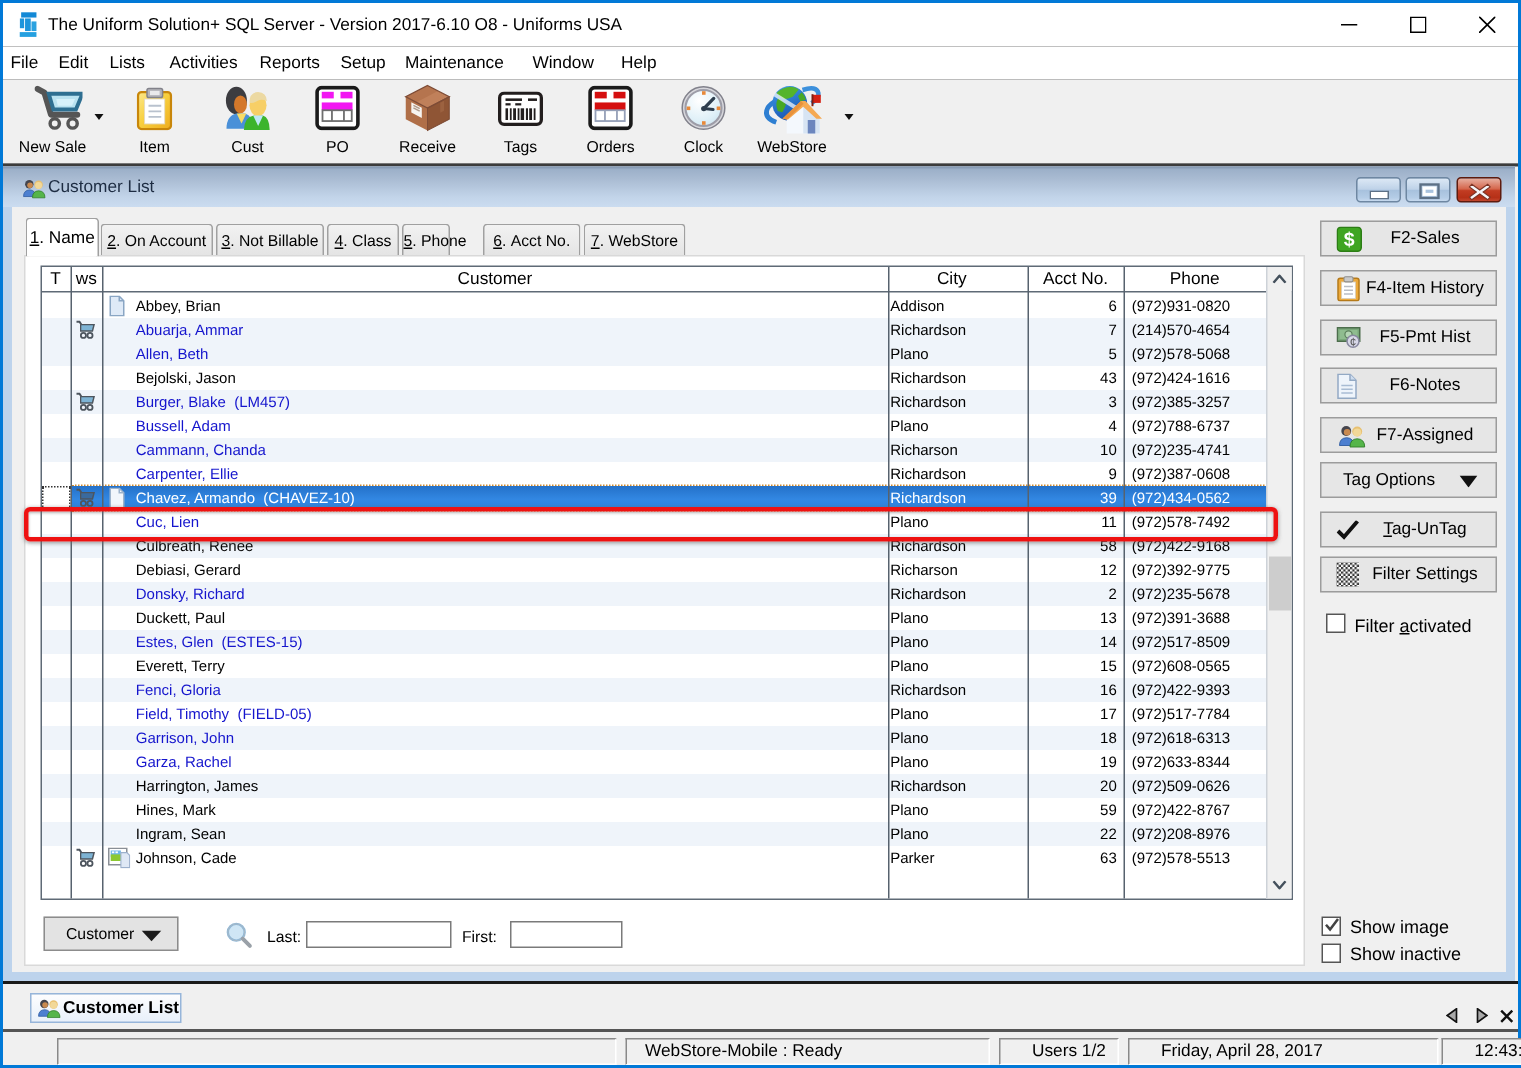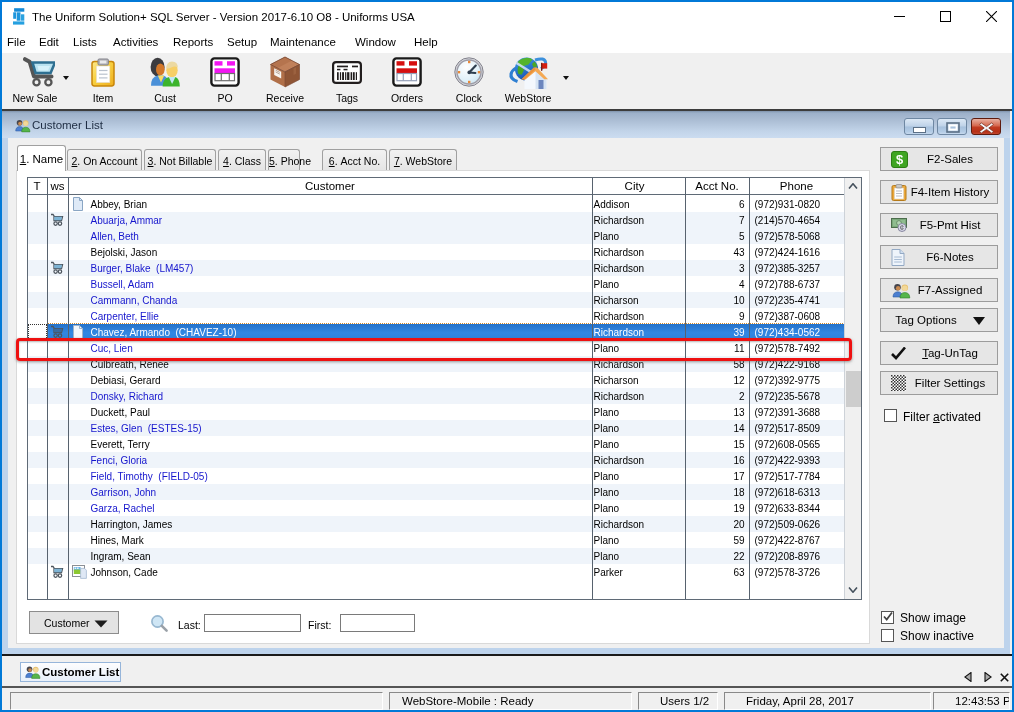--- a/index.html
+++ b/index.html
@@ -65,21 +65,21 @@
 .rbtn { position:absolute; left:872px; width:118px; height:24px; background:#e6e6e6; border:1px solid #9c9c9c; font-size:11.5px; white-space:nowrap; }
 .rbtn .bicon { position:absolute; left:10px; top:3px; }
 .rbtn .btext { position:absolute; left:26px; width:86px; text-align:center; top:5px; }
 .cb { position:absolute; width:13px; height:13px; background:#fff; border:1px solid #555; }
 .inputbox { position:absolute; height:18px; background:#fff; border:1px solid #7a7a7a; }
 
 #mditabs { position:absolute; left:0; top:654px; width:1010px; height:30px; background:#f0f0f0; }
 #mditab { position:absolute; left:18px; top:6px; width:101px; height:20px; background:linear-gradient(#fdfdfe,#e8f0fa); border:1px solid #96b5da; font-size:11.5px; font-weight:bold; white-space:nowrap; }
 
 #statusbar { position:absolute; left:0; top:684px; width:1010px; height:24px; background:#f0f0f0; border-top:2px solid #555; }
-.spanel { position:absolute; top:4px; height:18px; background:#f0f0f0; border:1px solid; border-color:#898989 #fff #fff #898989; font-size:11.5px; padding:2px 4px 0 21px; white-space:nowrap; overflow:hidden; }
+.spanel { position:absolute; top:4px; height:18px; background:#f0f0f0; border:1px solid; border-color:#898989 #fff #fff #898989; font-size:11.5px; padding:2px 4px 0 21px; white-space:nowrap; overflow:hidden;margin-left:28px; }
 </style>
 </head>
 <body>
 <div id="win">
 
   <div id="titlebar">
     <svg class="abs" style="left:11px; top:6px" width="12" height="17" viewBox="0 0 12 17">
       <rect x="1.1" y="0.2" width="10.2" height="3.5" fill="#1389d6"></rect>
       <rect x="0.2" y="4.3" width="2.9" height="6.5" fill="#1d95dc"></rect>
       <rect x="3.7" y="4.3" width="3.8" height="8.4" fill="#1d95dc"></rect>
@@ -523,21 +523,21 @@
                     <rect x="0.5" y="0.5" width="12" height="11" fill="#fff" stroke="#8a8f96"></rect>
                     <rect x="1.8" y="2" width="6.8" height="4.4" fill="#6db6e8"></rect>
                     <rect x="1.8" y="4.6" width="6.8" height="4.4" fill="#8cc832"></rect>
                     <rect x="2.6" y="2.6" width="1.6" height="1.2" fill="#fff"></rect>
                     <rect x="5" y="2.6" width="1.6" height="1.2" fill="#fff"></rect>
                     <path d="M8.6,3.4 L12.6,3.4 L14.4,5.2 L14.4,13.4 L8.6,13.4 Z" fill="#dfe8f5" stroke="#9cb0cc" stroke-width="0.7"></path>
                   </svg>
                   <span class="name">Johnson, Cade</span>
                   <span class="city">Parker</span>
                   <span class="acct">63</span>
-                  <span class="phone">(972)578-3726</span>
+                  <span class="phone">(972)578-5513</span>
                 </div>
             </div>
             <div id="vsb">
               <svg class="sb-arrow" style="top:5px" width="9" height="6" viewBox="0 0 9 6">
                   <path d="M0.5,5.5 L4.5,0.8 L8.5,5.5" fill="none" stroke="#44505c" stroke-width="1.6"></path>
                 </svg>
               <svg class="sb-arrow" style="top:409px" width="9" height="6" viewBox="0 0 9 6">
                   <path d="M0.5,0.5 L4.5,5.2 L8.5,0.5" fill="none" stroke="#44505c" stroke-width="1.6"></path>
                 </svg>
               <div id="vsb-thumb"></div>

